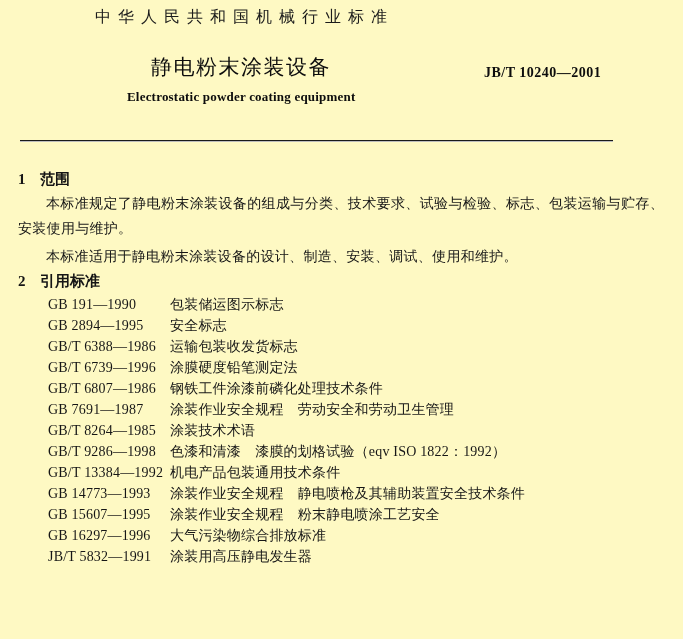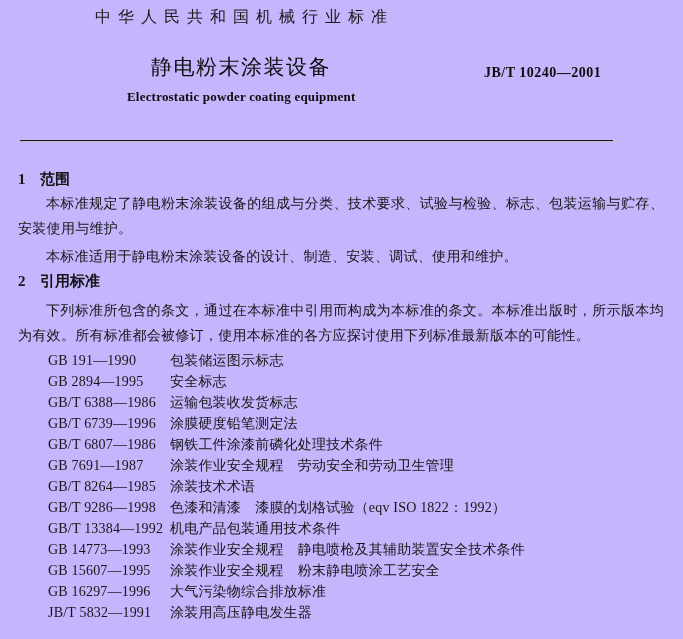--- a/index.html
+++ b/index.html
@@ -1,21 +1,21 @@
 <!DOCTYPE html>
 <html><head>
 <meta charset="utf-8">
 <style>
   * { margin: 0; padding: 0; box-sizing: border-box; }
   html, body { background: #ffffff; }
   .page {
     position: relative;
     width: 683px;
     height: 639px;
-    background: #c4b5fd;
+    background: #fef9c3;
     color: #111111;
     font-family: "Liberation Serif", "DejaVu Serif", serif;
     overflow: hidden;
   }
   
   .std-type {
     position: absolute;
     left: 95px; top: 7px;
     font-size: 16px;
     letter-spacing: 7px;
@@ -111,21 +111,20 @@
 
     <div class="sec-h sec-h-1">
       <span class="sec-num">1</span><span>范围</span>
     </div>
     <p class="para indent p-scope-1">本标准规定了静电粉末涂装设备的组成与分类、技术要求、试验与检验、标志、包装运输与贮存、安装使用与维护。</p>
     <p class="para indent p-scope-2">本标准适用于静电粉末涂装设备的设计、制造、安装、调试、使用和维护。</p>
 
     <div class="sec-h sec-h-2">
       <span class="sec-num">2</span><span>引用标准</span>
     </div>
-    <p class="para indent p-ref-intro">下列标准所包含的条文，通过在本标准中引用而构成为本标准的条文。本标准出版时，所示版本均为有效。所有标准都会被修订，使用本标准的各方应探讨使用下列标准最新版本的可能性。</p>
 
     <div class="ref-list">
 
         <div class="ref-row">
           <span class="ref-code">GB 191—1990</span><span class="ref-title">包装储运图示标志</span>
         </div>
 
 
         <div class="ref-row">
           <span class="ref-code">GB 2894—1995</span><span class="ref-title">安全标志</span>

